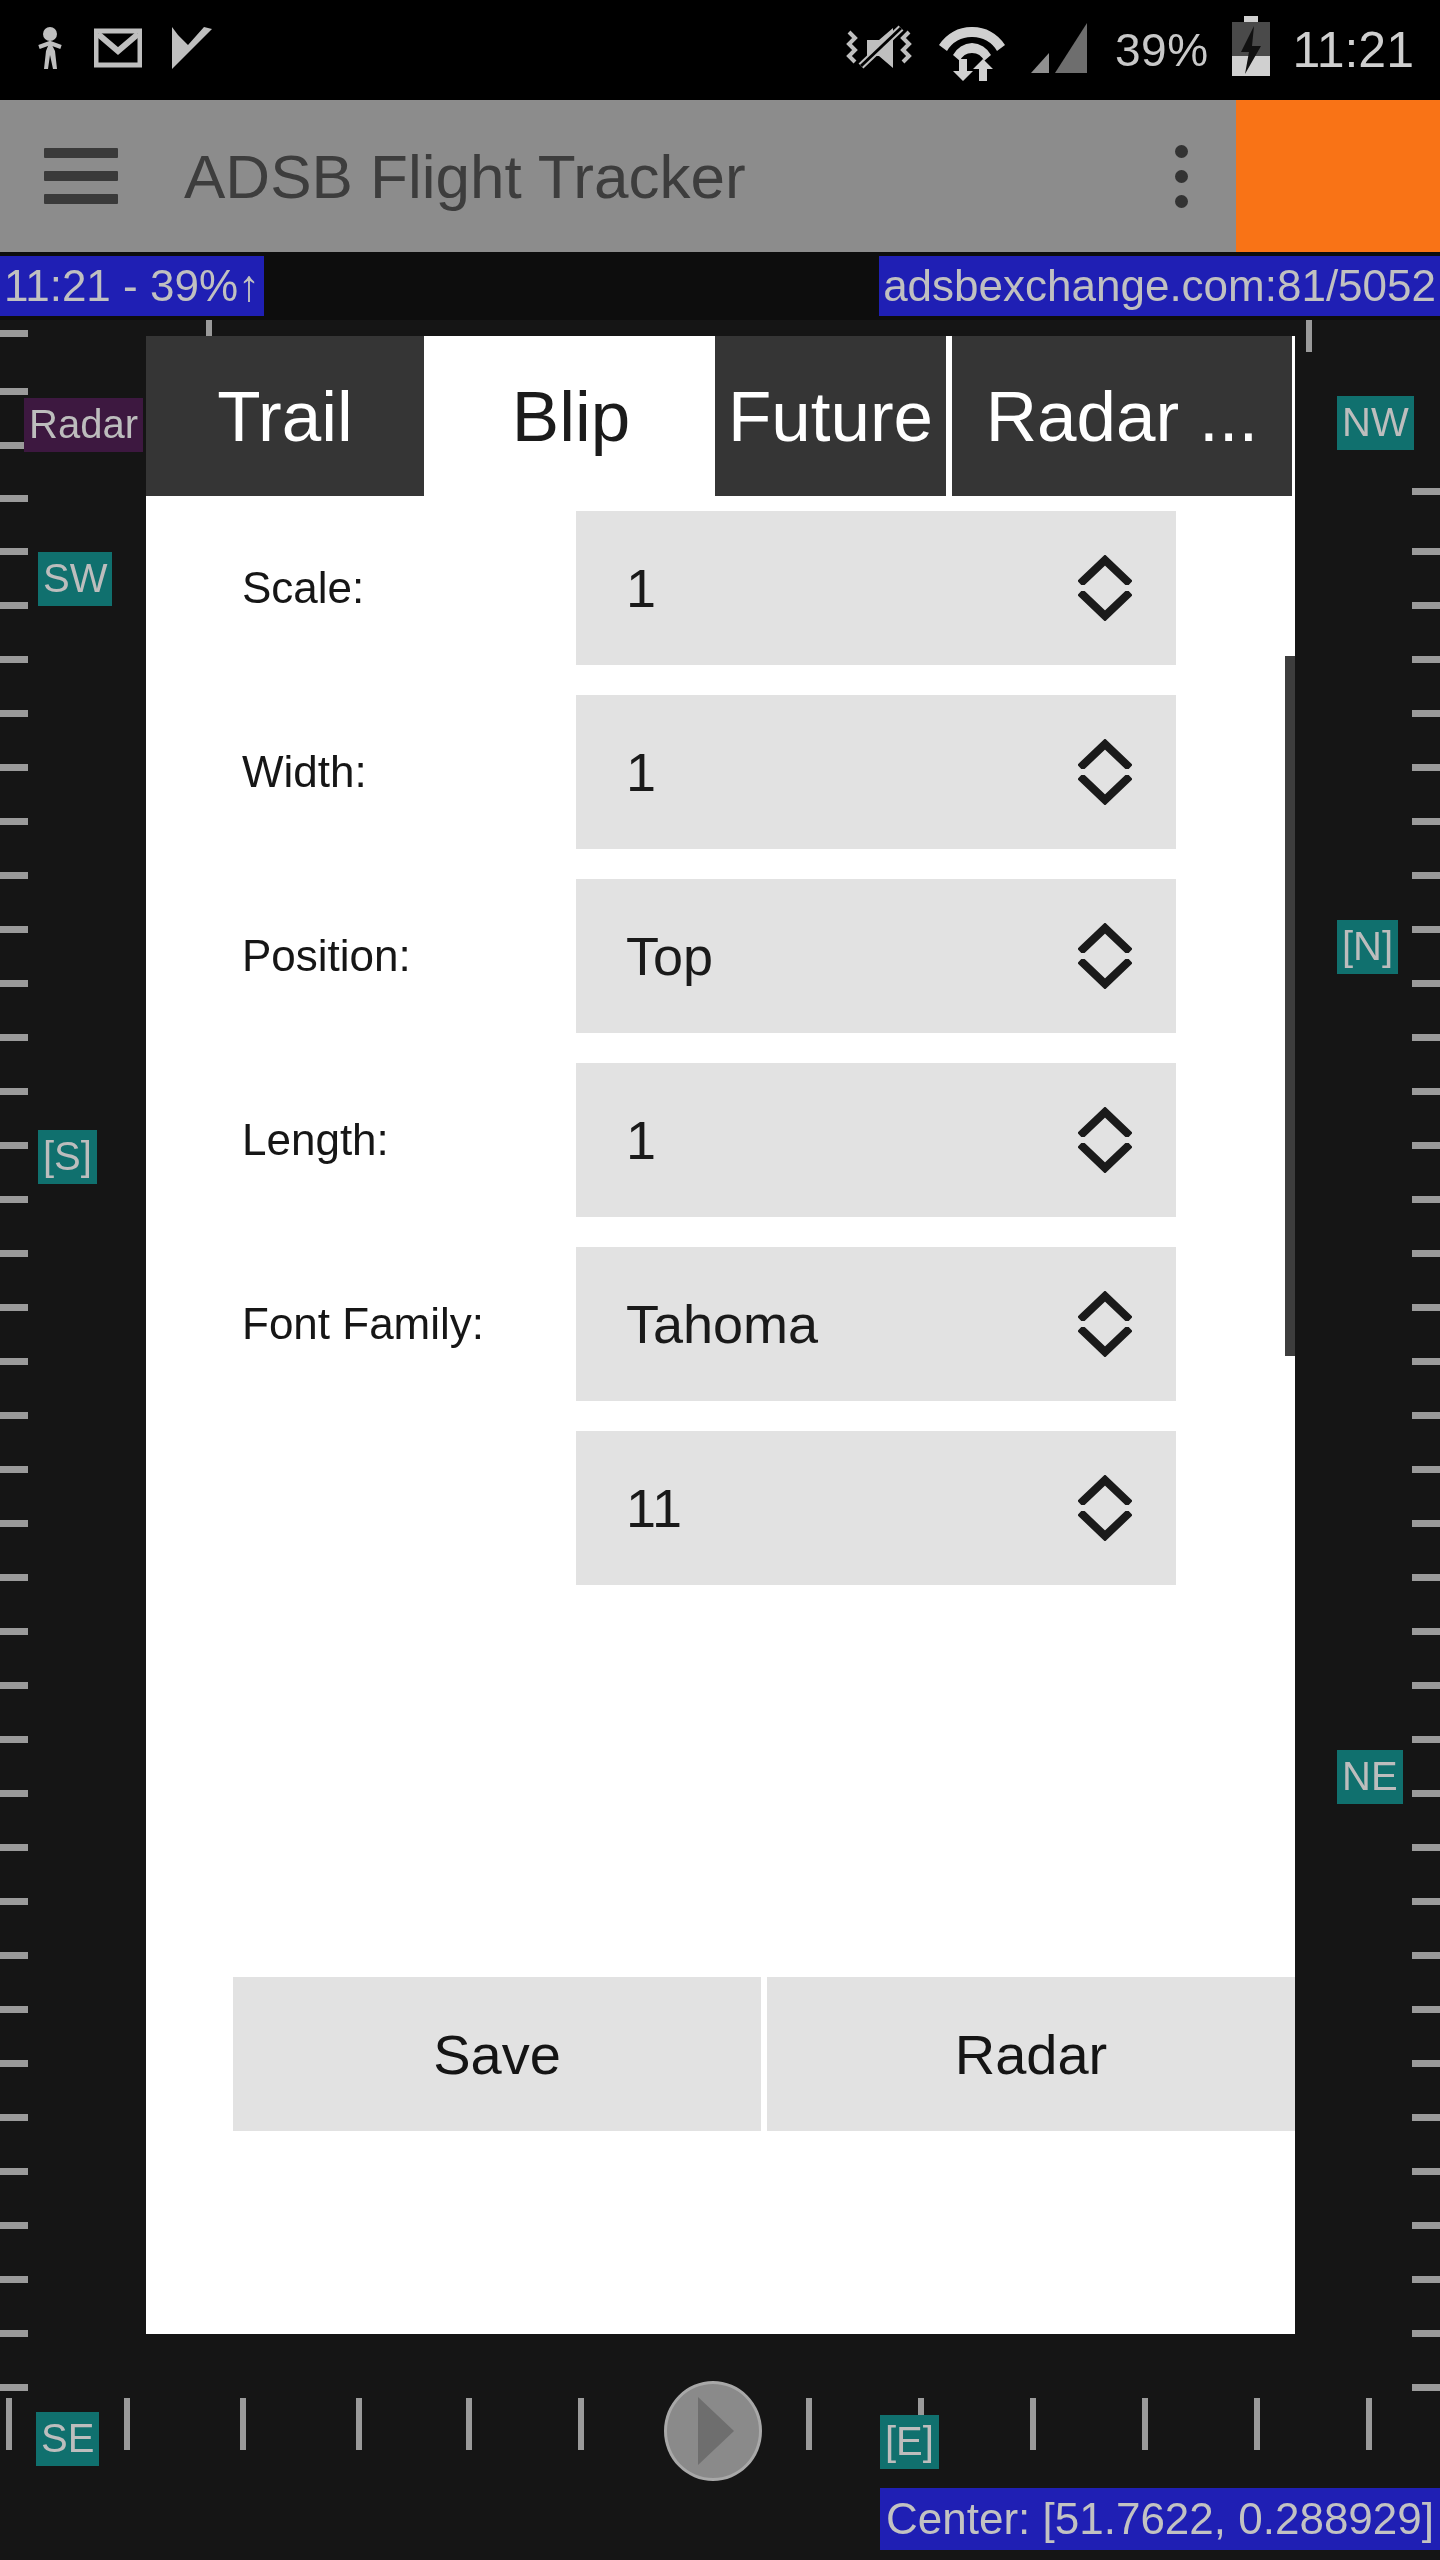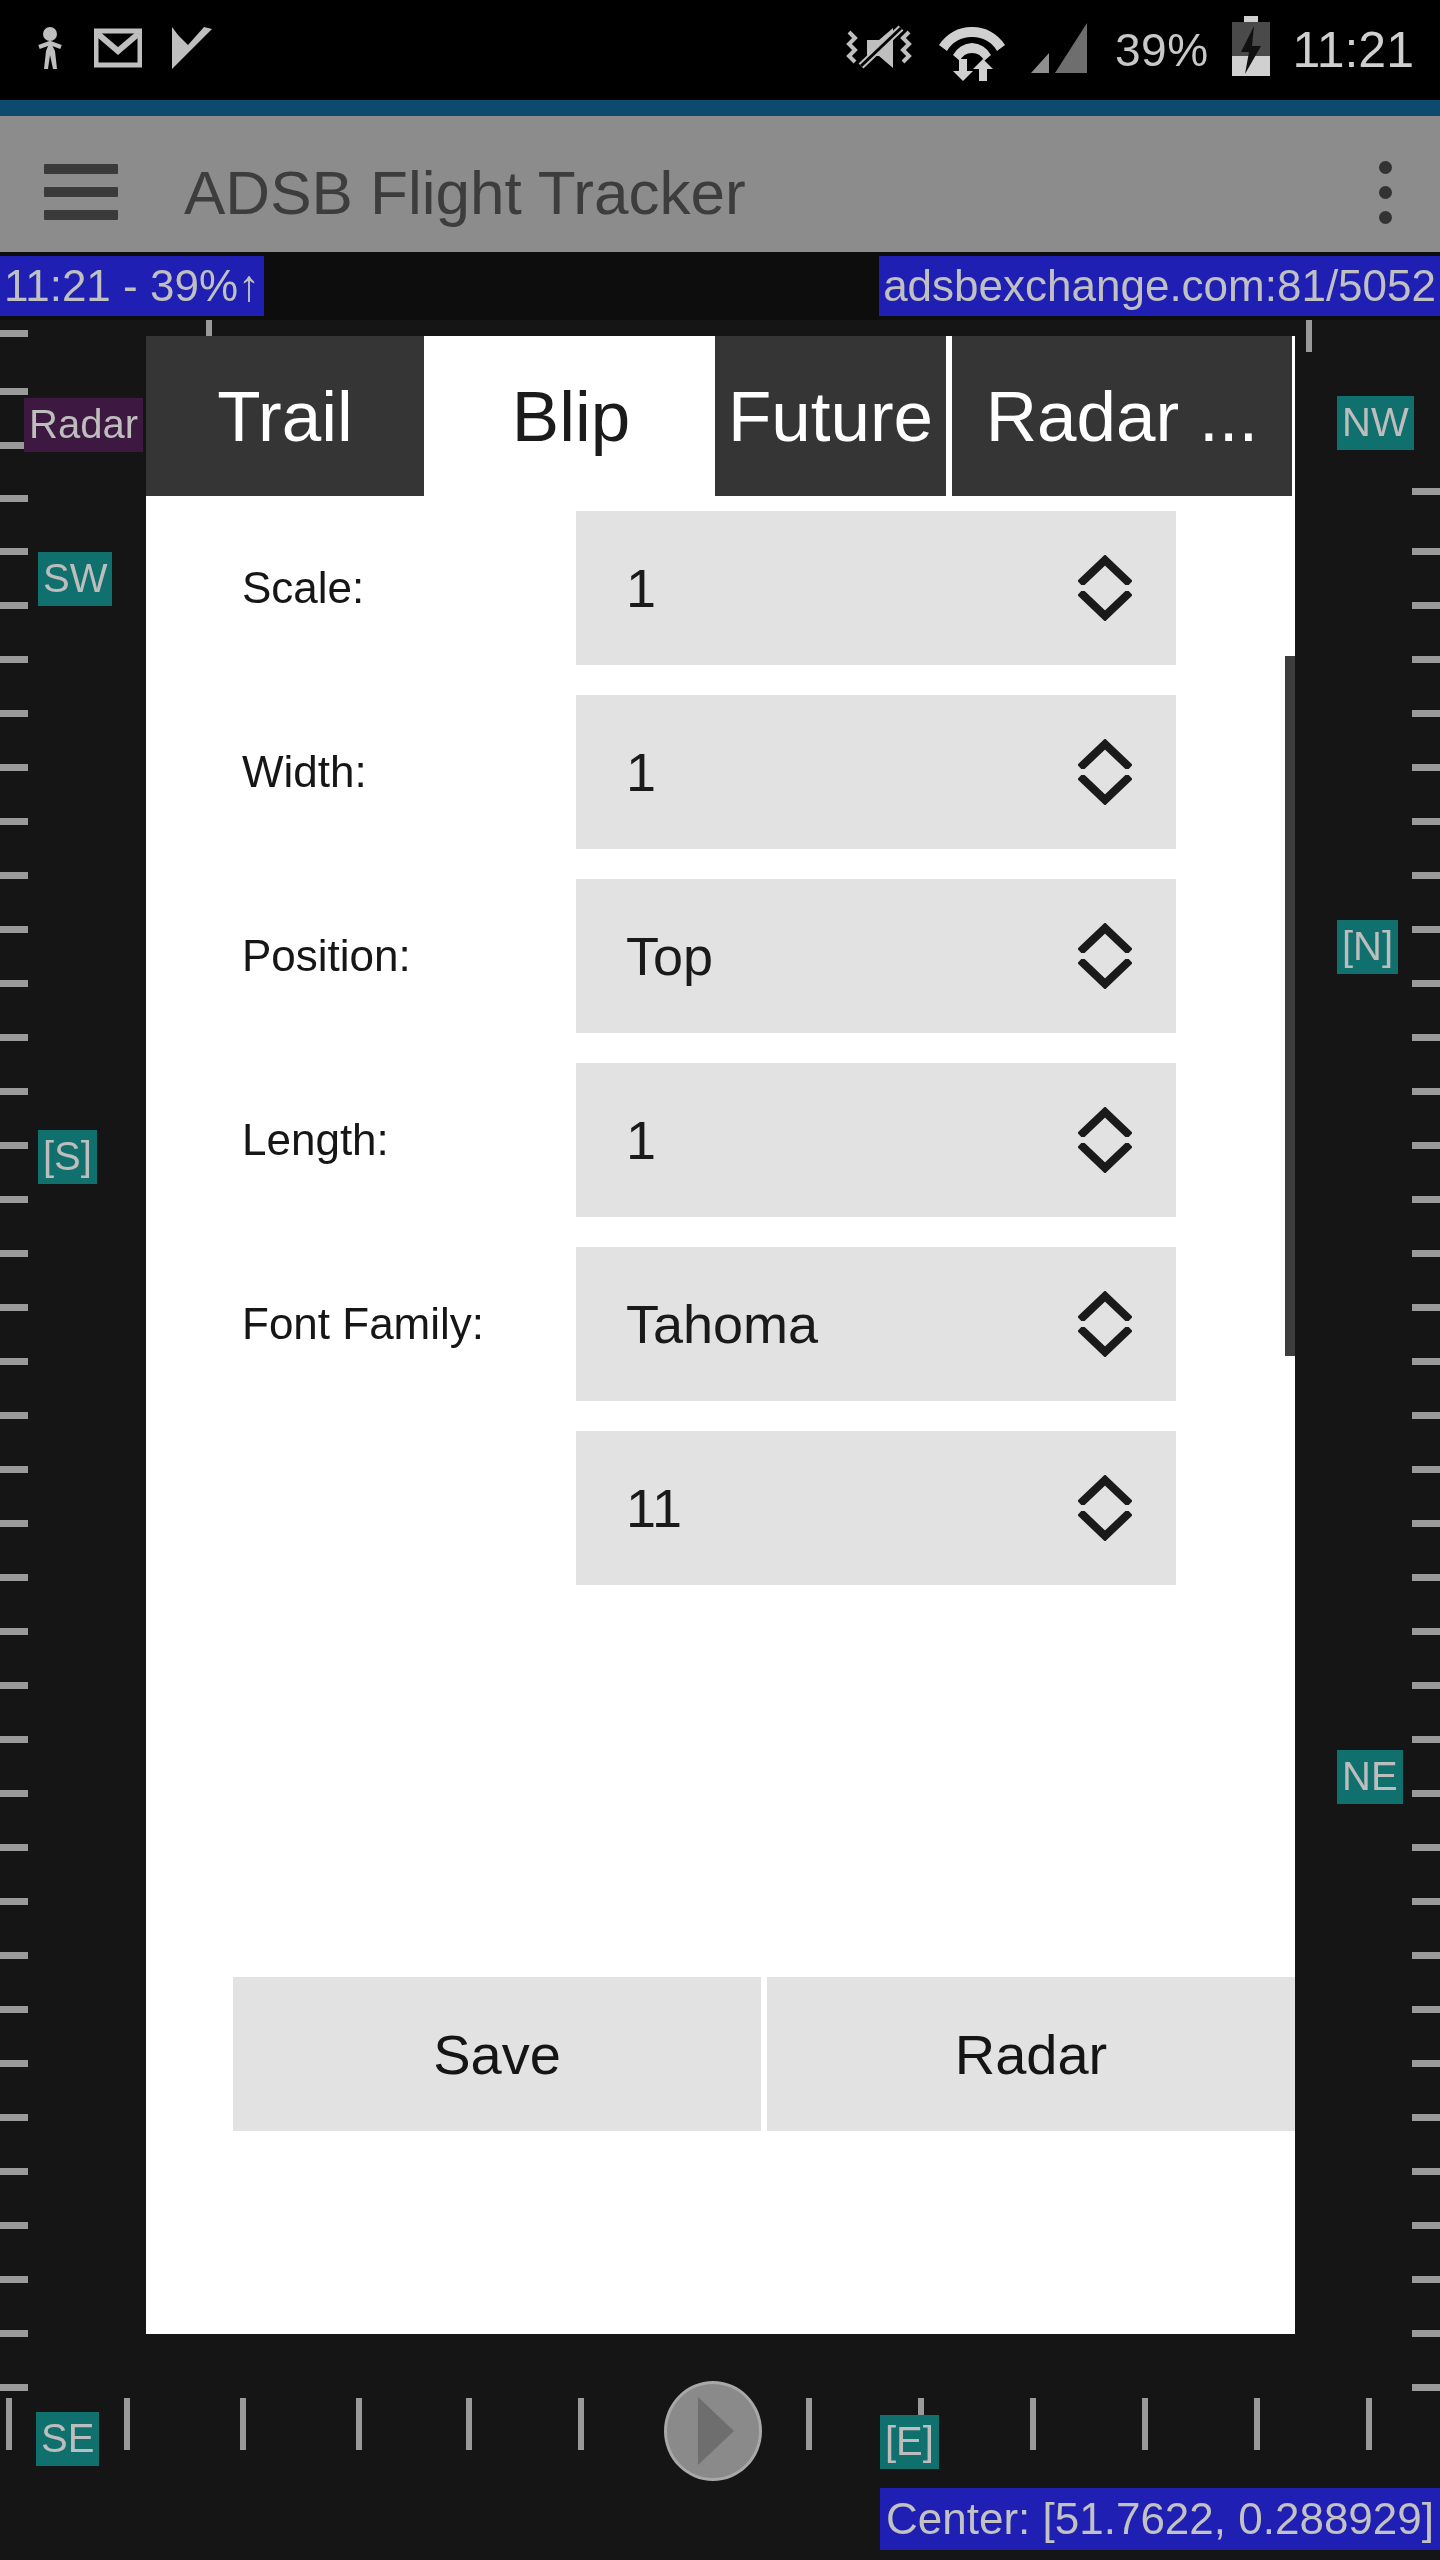--- a/index.html
+++ b/index.html
@@ -5,21 +5,21 @@
   * { box-sizing: border-box; margin: 0; padding: 0; }
   html, body {
     width: 1440px; height: 2560px;
     background: #000;
     font-family: "Liberation Sans", sans-serif;
     overflow: hidden;
   }
   #screen {
     position: relative;
     width: 1440px; height: 2560px;
-    background: #0c4a6e;
+    background: #f97316;
     overflow: hidden;
   }
 
   
   #statusbar {
     position: absolute; left: 0; top: 0;
     width: 1440px; height: 100px;
     background: #000;
     display: flex; align-items: center;
   }
@@ -27,22 +27,22 @@
   .sb-right { display: flex; align-items: center; gap: 20px; margin-left: auto; margin-right: 26px; }
   .sb-icon { display: block; }
   .sb-text {
     color: #c8c8c8; font-size: 46px; letter-spacing: 0.5px;
     font-family: "Liberation Sans", sans-serif;
   }
   .sb-clock { color: #cfcfcf; font-size: 50px; }
 
   
   #appbar {
-    position: absolute; left: 0; top: 116px;
-    width: 1440px; height: 152px;
+    position: absolute; left: 0; top: 100px;
+    width: 1236px; height: 152px;
     background: #8c8c8c;
     display: flex; align-items: center;
   }
   #hamburger { margin-left: 44px; width: 74px; height: 56px;
     display: flex; flex-direction: column; justify-content: space-between; }
   #hamburger span { display: block; height: 10px; background: #3a3a3a; border-radius: 1px; }
   #app-title {
     margin-left: 66px; color: #3d3d3d; font-size: 62px; font-weight: 400;
     white-space: nowrap;
   }

